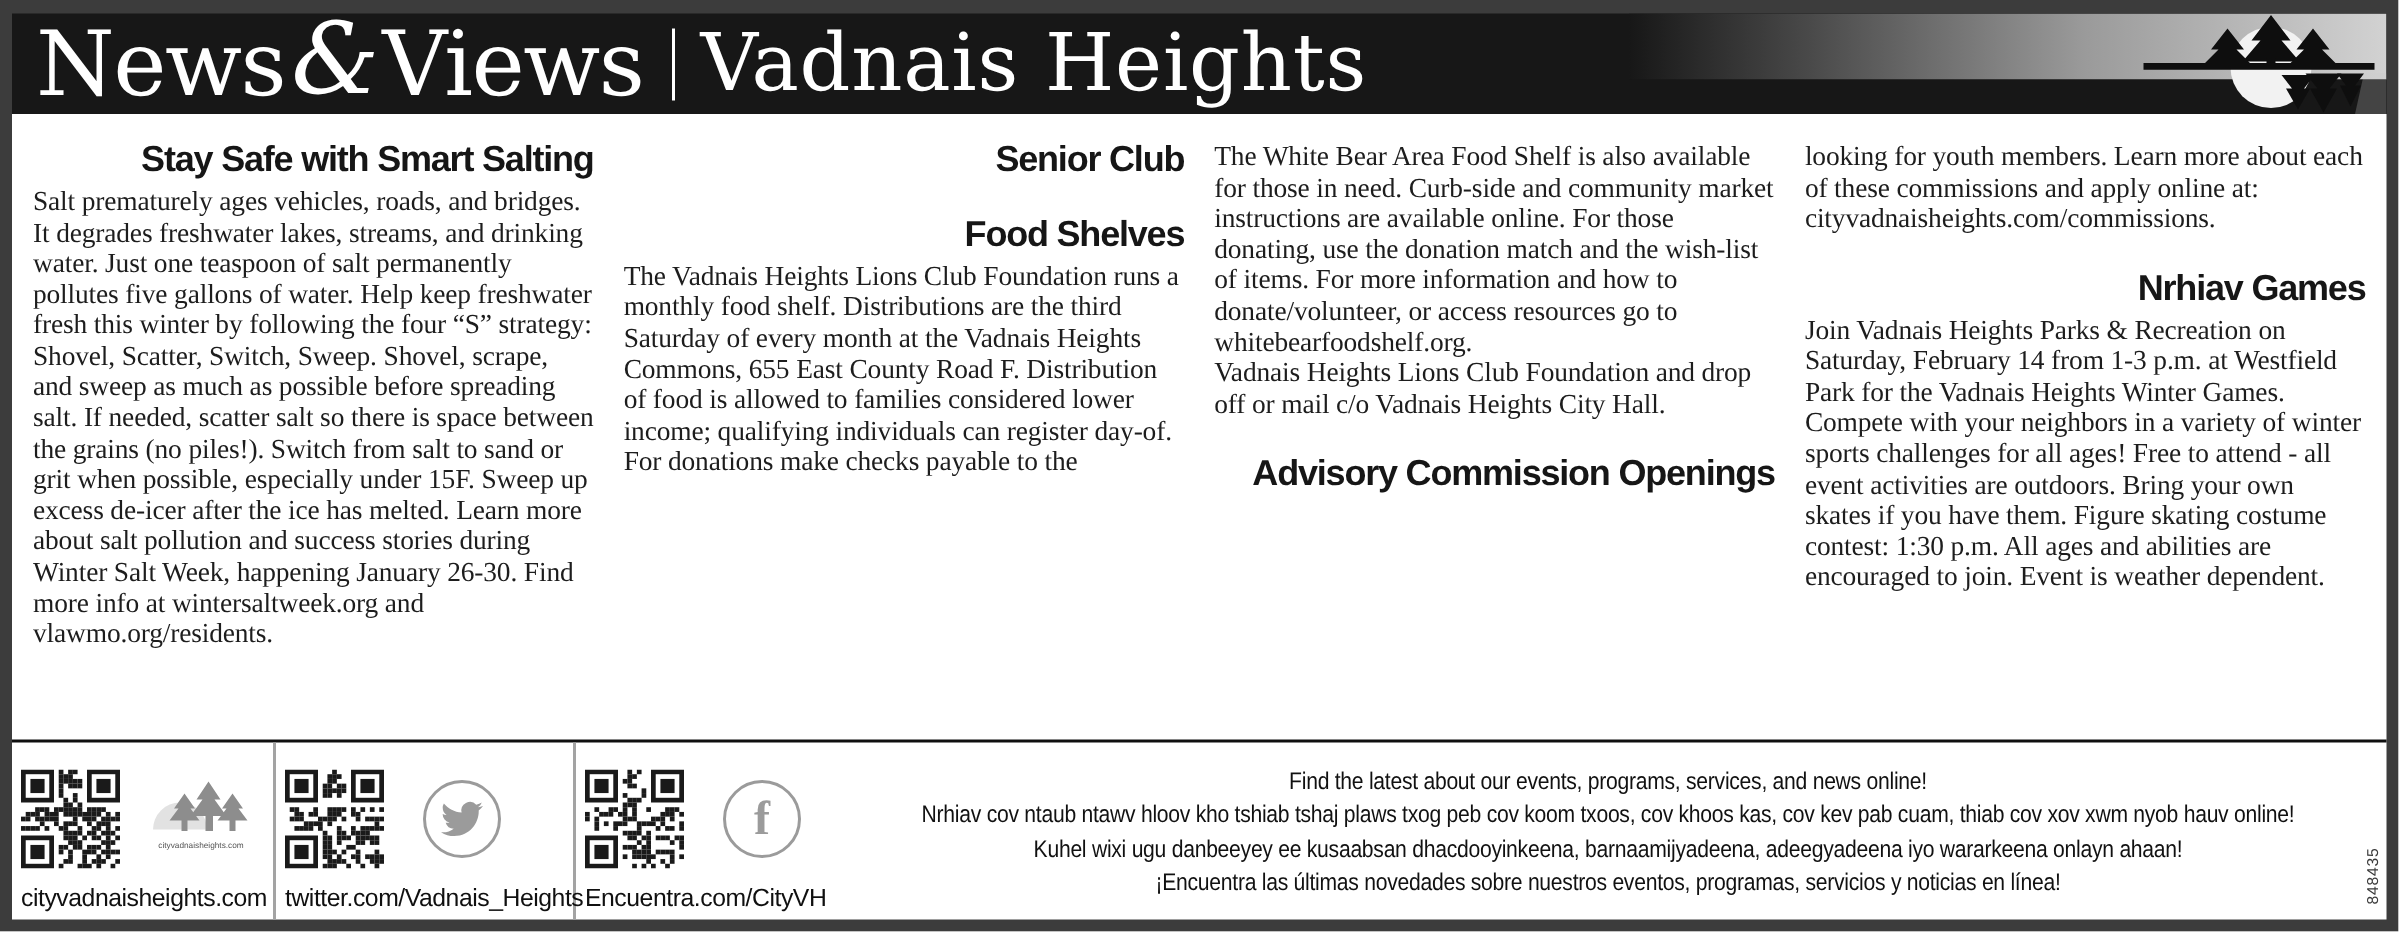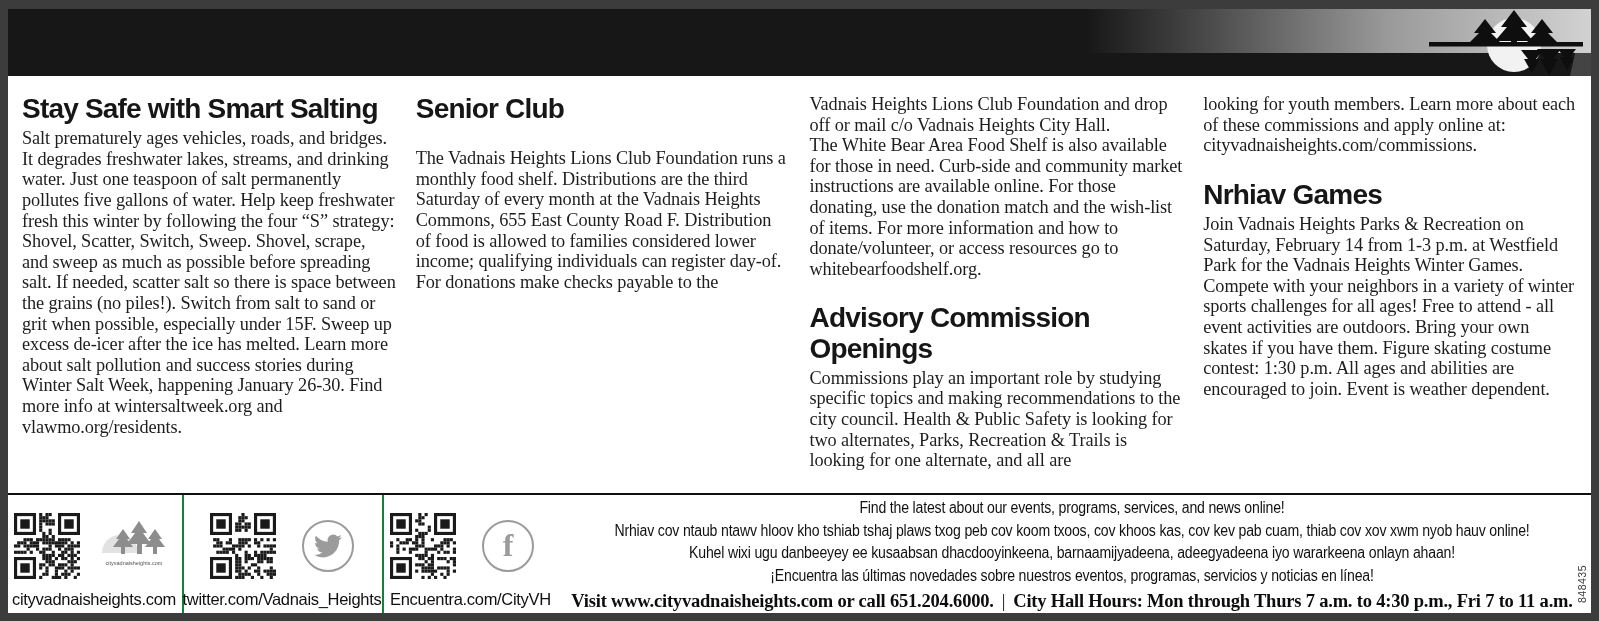--- a/index.html
+++ b/index.html
@@ -13,49 +13,56 @@
   .mast-titles { display:flex; align-items:center; white-space:nowrap; padding-left:16px; position:relative; z-index:2; }
   .brand { color:#fff; font-family:"DejaVu Serif", serif; font-size:60px; line-height:1; letter-spacing:-1px; }
   .brand-amp { color:#fff; font-family:"DejaVu Serif", serif; font-style:italic; font-size:66px; line-height:1; margin:0 2px 6px 4px; }
   .mast-divider { width:2px; height:48px; background:#fff; margin:0 17px 0 19px; }
   .city-title { color:#fff; font-family:"DejaVu Serif", serif; font-size:53px; line-height:1; letter-spacing:0.5px; }
   .mast-art { position:absolute; right:0; top:0; height:67px; width:505px; z-index:1; }
 
   
   .content { position:absolute; left:8px; right:8px; top:76px; bottom:8px; background:#fff; }
   .columns { position:absolute; left:0; right:0; top:0; bottom:120px; padding:18px 14px 0 14px; display:grid; grid-template-columns:1fr 1fr 1fr 1fr; column-gap:20px; overflow:hidden; }
-  .headline { font-family:"Liberation Sans", sans-serif; font-weight:700; font-size:28px; line-height:1.08; letter-spacing:-0.8px; color:#161616; margin-bottom:4px; }
+  .headline { font-family:"Liberation Sans", sans-serif; font-weight:700; font-size:24px; line-height:1.08; letter-spacing:-0.8px; color:#161616; margin-bottom:4px;text-align:right; }
   .col p { font-size:18.3px; line-height:20.6px; color:#1d1d1d; letter-spacing:-0.1px; }
   .sec2 { margin-top:24px; }
 
   
   .footer { position:absolute; left:0; right:0; bottom:0; height:120px; border-top:2px solid #0f0f0f; display:flex; }
   .qr-row { display:flex; height:100%; }
   .qr-block { padding:10px 8px 4px 6px; display:flex; flex-direction:column; }
-  .qr-block.bordered { border-right:2px solid #15803d;align-items:center; }
+  .qr-block.bordered { border-right:2px solid #a3a3a3; }
   .qr-top { display:flex; align-items:center; flex:1; }
   .qr-svg { width:66px; height:66px; display:block; }
   .qr-label { font-family:"Liberation Sans", sans-serif; font-size:16.5px; color:#101010; margin-top:4px; white-space:nowrap; letter-spacing:-0.3px; }
   .social-circle { width:52px; height:52px; border:2.5px solid #9b9b9b; border-radius:50%; display:flex; align-items:center; justify-content:center; margin-left:26px; }
   .fb-f { font-family:"Liberation Serif", serif; font-size:32px; color:#9b9b9b; font-weight:700; line-height:1; margin-top:-2px; }
   .mini-logo { margin-left:14px; }
 
   .footer-text { flex:1; display:flex; flex-direction:column; justify-content:center; text-align:center; padding:6px 34px 4px 6px; gap:1px; }
   .ml-line { font-family:"Liberation Sans", sans-serif; font-size:16px; color:#111; line-height:21.5px; transform:scaleX(0.88); transform-origin:center; white-space:nowrap; letter-spacing:-0.2px; }
   .contact-line { font-family:"Liberation Serif", serif; font-weight:700; font-size:18.5px; color:#0d0d0d; line-height:24px; white-space:nowrap; letter-spacing:-0.2px; margin-top:2px; }
   .contact-sep { padding:0 8px; font-weight:400; }
 
   .job-number { position:absolute; right:3px; bottom:10px; writing-mode:vertical-rl; transform:rotate(180deg); font-family:"Liberation Sans", sans-serif; font-size:10.5px; color:#3a3a3a; letter-spacing:0.5px; }
 </style>
 </head>
 <body>
 
 <div class="page">
 
   <div class="masthead">
+    <div class="mast-titles">
+      <span class="brand">News</span>
+        <span class="brand-amp">&amp;</span>
+        <span class="brand">Views</span>
+      <span class="mast-divider"></span>
+      <span class="city-title">Vadnais Heights</span>
+    </div>
     <svg class="mast-art" viewBox="0 0 505 67" preserveAspectRatio="none">
       <defs>
         <linearGradient id="mastgrad" x1="0" y1="0" x2="1" y2="0">
           <stop offset="0" stop-color="#171717"></stop>
           <stop offset="0.25" stop-color="#4c4c4c"></stop>
           <stop offset="0.6" stop-color="#9a9a9a"></stop>
           <stop offset="1" stop-color="#d2d2d2"></stop>
         </linearGradient>
       </defs>
       <rect x="0" y="0" width="505" height="44" fill="url(#mastgrad)"></rect>
@@ -86,30 +93,30 @@
     <div class="columns">
 
       <div class="col">
         <div class="headline">Stay Safe with Smart Salting</div>
         <p>Salt prematurely ages vehicles, roads, and bridges. It degrades freshwater lakes, streams, and drinking water. Just one teaspoon of salt permanently pollutes five gallons of water. Help keep freshwater fresh this winter by following the four “S” strategy: Shovel, Scatter, Switch, Sweep. Shovel, scrape, and sweep as much as possible before spreading salt. If needed, scatter salt so there is space between the grains (no piles!). Switch from salt to sand or grit when possible, especially under 15F. Sweep up excess de-icer after the ice has melted. Learn more about salt pollution and success stories during Winter Salt Week, happening January 26-30. Find more info at wintersaltweek.org and vlawmo.org/residents.</p>
       </div>
 
       <div class="col">
         <div class="headline">Senior Club</div>
         <div class="sec2">
+          <div class="headline">Food Shelves</div>
           <p>The Vadnais Heights Lions Club Foundation runs a monthly food shelf. Distributions are the third Saturday of every month at the Vadnais Heights Commons, 655 East County Road F. Distribution of food is allowed to families considered lower income; qualifying individuals can register day-of. For donations make checks payable to the</p>
         </div>
       </div>
 
       <div class="col">
+        <p>The White Bear Area Food Shelf is also available for those in need. Curb-side and community market instructions are available online. For those donating, use the donation match and the wish-list of items. For more information and how to donate/volunteer, or access resources go to whitebearfoodshelf.org.</p>
         <p>Vadnais Heights Lions Club Foundation and drop off or mail c/o Vadnais Heights City Hall.</p>
-        <p>The White Bear Area Food Shelf is also available for those in need. Curb-side and community market instructions are available online. For those donating, use the donation match and the wish-list of items. For more information and how to donate/volunteer, or access resources go to whitebearfoodshelf.org.</p>
         <div class="sec2">
           <div class="headline">Advisory Commission Openings</div>
-          <p>Commissions play an important role by studying specific topics and making recommendations to the city council. Health &amp; Public Safety is looking for two alternates, Parks, Recreation &amp; Trails is looking for one alternate, and all are</p>
         </div>
       </div>
 
       <div class="col">
         <p>looking for youth members. Learn more about each of these commissions and apply online at: cityvadnaisheights.com/commissions.</p>
         <div class="sec2">
           <div class="headline">Nrhiav Games</div>
           <p>Join Vadnais Heights Parks &amp; Recreation on Saturday, February 14 from 1-3 p.m. at Westfield Park for the Vadnais Heights Winter Games. Compete with your neighbors in a variety of winter sports challenges for all ages! Free to attend - all event activities are outdoors. Bring your own skates if you have them. Figure skating costume contest: 1:30 p.m. All ages and abilities are encouraged to join. Event is weather dependent.</p>
         </div>
       </div>
@@ -578,22 +585,19 @@
           <div class="qr-label">Encuentra.com/CityVH</div>
         </div>
 
       </div>
 
       <div class="footer-text">
         <div class="ml-line">Find the latest about our events, programs, services, and news online!</div>
         <div class="ml-line">Nrhiav cov ntaub ntawv hloov kho tshiab tshaj plaws txog peb cov koom txoos, cov khoos kas, cov kev pab cuam, thiab cov xov xwm nyob hauv online!</div>
         <div class="ml-line">Kuhel wixi ugu danbeeyey ee kusaabsan dhacdooyinkeena, barnaamijyadeena, adeegyadeena iyo wararkeena onlayn ahaan!</div>
         <div class="ml-line">¡Encuentra las últimas novedades sobre nuestros eventos, programas, servicios y noticias en línea!</div>
-        <div class="contact-line">
-          <span>Visit www.cityvadnaisheights.com or call 651.204.6000.</span><span class="contact-sep">|</span><span>City Hall Hours: Mon through Thurs 7 a.m. to 4:30 p.m., Fri 7 to 11 a.m.</span>
-        </div>
       </div>
 
       <div class="job-number">848435</div>
     </div>
 
   </div>
 </div>
 
 </body></html>

